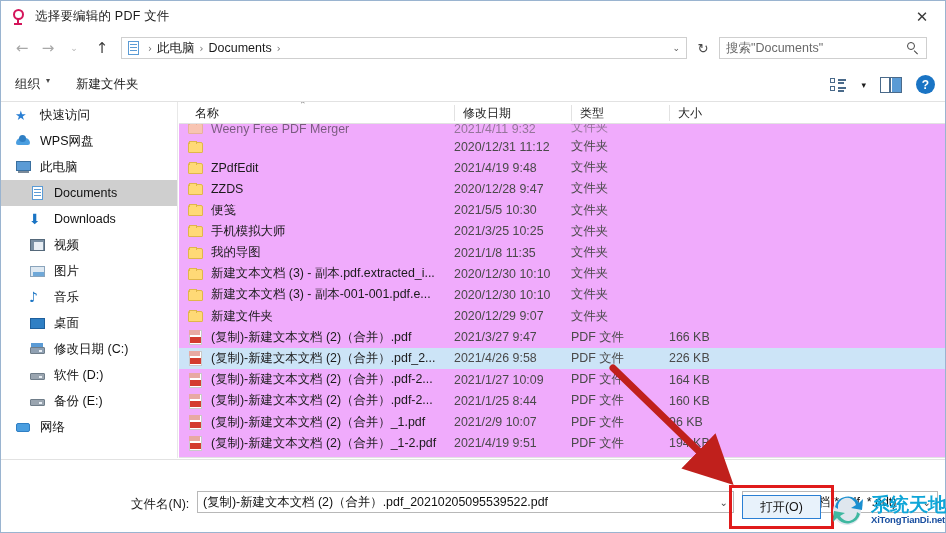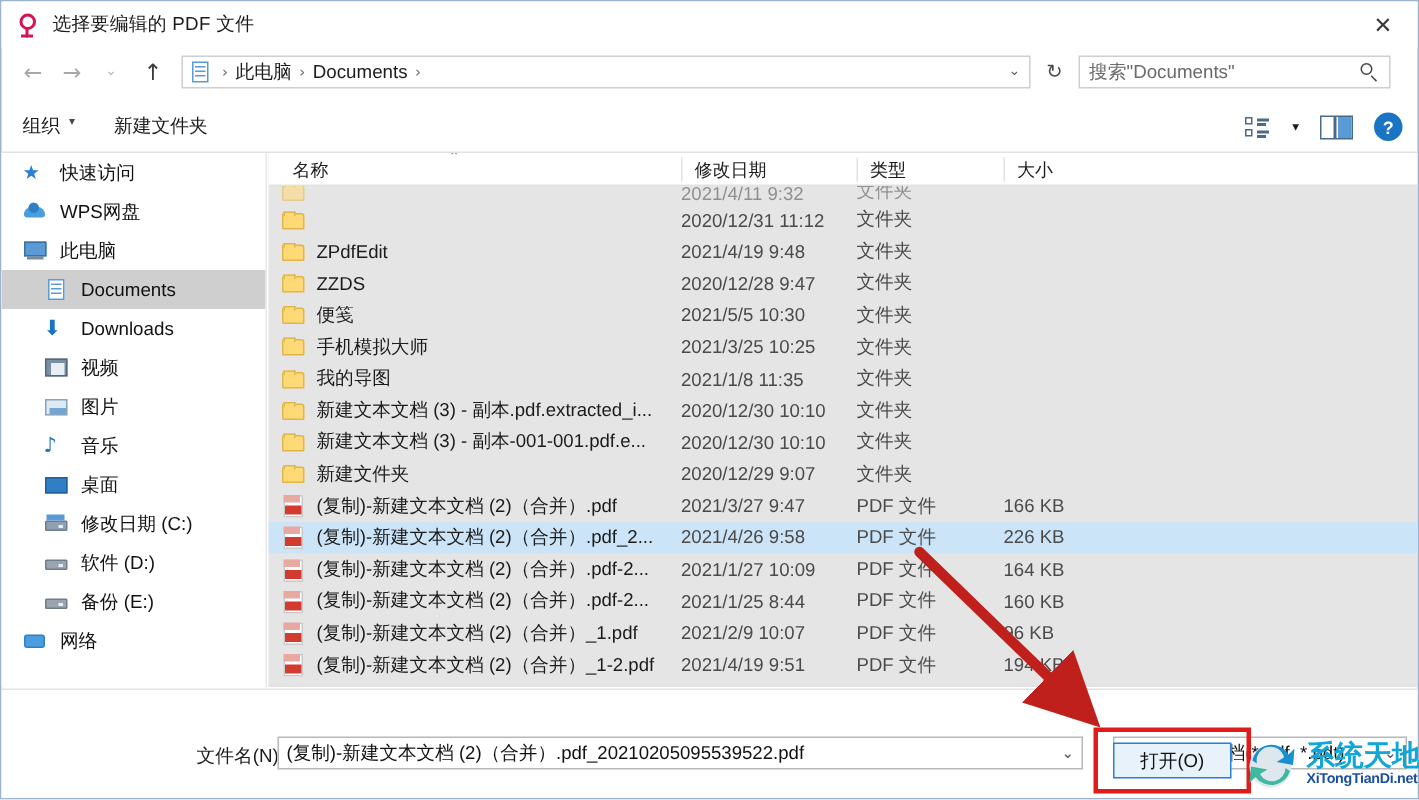--- a/index.html
+++ b/index.html
@@ -212,21 +212,21 @@
     background: #5b9bd5;
   }
   .ic-net {
     position: absolute; left: 1px; top: 4px; width: 14px; height: 9px;
     background: #4a9ee0; border: 1px solid #2f7fc4; border-radius: 2px;
   }
 
   
   .content {
     position: absolute; left: 178px; top: 101px; width: 766px; height: 356px;
-    background: #e5e5e5; overflow: hidden;
+    background: #f0abfc; overflow: hidden;
   }
   .col-headers {
     position: relative; height: 22px; border-bottom: 1px solid #e2e2e2;
     background: #fff;
   }
   .col-h {
     position: absolute; top: 3px; font-size: 12px; color: #1b1b1b;
     padding-left: 8px; border-left: 1px solid #e2e2e2; height: 16px;
   }
   .col-h:first-child { border-left: none; }
@@ -270,21 +270,21 @@
 
   
   .bottom {
     position: absolute; left: 0; top: 458px; width: 944px; height: 73px;
     background: #fff; border-top: 1px solid #e2e2e2;
   }
   .fn-label {
     position: absolute; left: 130px; top: 495px; font-size: 12.5px; color: #1b1b1b;
   }
   .fn-input {
-    position: absolute; left: 184px; top: 490px; width: 537px; height: 22px;
+    position: absolute; left: 196px; top: 490px; width: 537px; height: 22px;
     border: 1px solid #b8b8b8; background: #fff;
     display: flex; align-items: center; padding: 0 5px;
   }
   .fn-input .val { font-size: 12.4px; color: #111; flex: 1; overflow: hidden; white-space: nowrap; }
   .fn-input .cv { font-size: 10px; color: #4a4a4a; font-family: "DejaVu Sans", sans-serif; }
   .filter-box {
     position: absolute; left: 741px; top: 490px; width: 196px; height: 22px;
     border: 1px solid #b8b8b8; background: #fff;
     display: flex; align-items: center; padding: 0 6px;
   }
@@ -485,20 +485,21 @@
       </div>
       <div class="col-h" style="left:275px;width:117px">修改日期</div>
       <div class="col-h" style="left:392px;width:98px">类型</div>
       <div class="col-h" style="left:490px;width:92px">大小</div>
     </div>
     <div class="rows" id="rows">
         <div class="row clipped">
           <span class="r-icon">
             <span class="fold"></span>
           </span>
+          <span class="c-name">Weeny Free PDF Merger</span>
           <span class="c-date">2021/4/11 9:32</span>
           <span class="c-type">文件夹</span>
           <span class="c-size"></span>
         </div>
         <div class="row">
           <span class="r-icon">
             <span class="fold"></span>
           </span>
           <span class="c-date">2020/12/31 11:12</span>
           <span class="c-type">文件夹</span>

